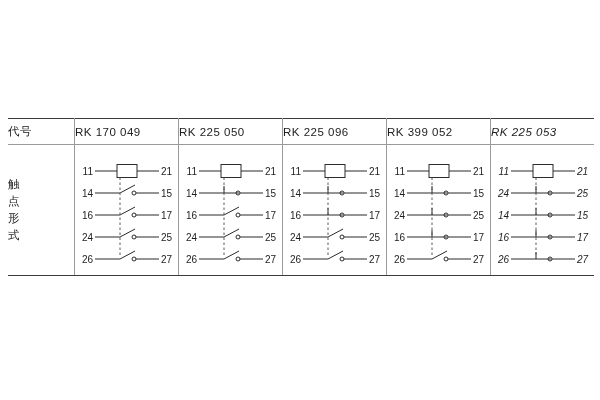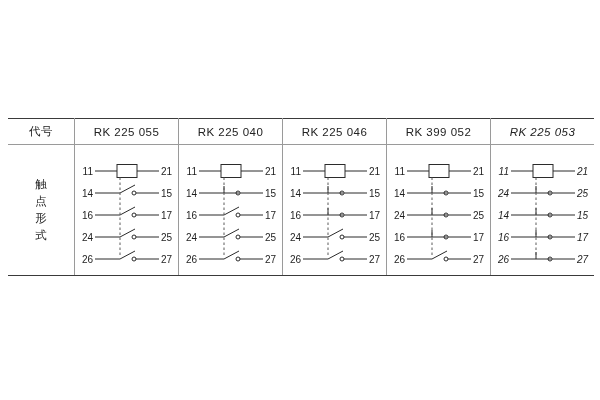--- a/index.html
+++ b/index.html
@@ -27,21 +27,20 @@
   table.spec {
     border-collapse: collapse;
     width: 584px;
     table-layout: fixed;
   }
   table.spec td {
     border-left: 1px solid #9a9a9a;
     border-right: 1px solid #9a9a9a;
     padding: 0;
     vertical-align: middle;
-    text-align: center;
   }
   table.spec tr.head-row {
     height: 26px;
   }
   table.spec tr.head-row td {
     border-top: 1.6px solid #3a3a3a;
     border-bottom: 1px solid #9a9a9a;
     font-size: 11.5px;
     color: #222;
     letter-spacing: 0.5px;
@@ -109,27 +108,27 @@
 
 <div id="page">
   <div class="table-wrap">
     <table class="spec">
       <tbody>
         <tr class="head-row">
           <td class="first-col" style="width:66px">
             <span>代号</span>
           </td>
           <td style="width:103px">
-            <span>RK 225 055</span>
+            <span>RK 170 049</span>
           </td>
           <td style="width:103px">
-            <span>RK 225 040</span>
+            <span>RK 225 050</span>
           </td>
           <td style="width:103px">
-            <span>RK 225 046</span>
+            <span>RK 225 096</span>
           </td>
           <td style="width:103px">
             <span>RK 399 052</span>
           </td>
           <td class="last-col" style="width:103px">
             <span>RK 225 053</span>
           </td>
         </tr>
         <tr class="body-row">
           <td class="first-col">

